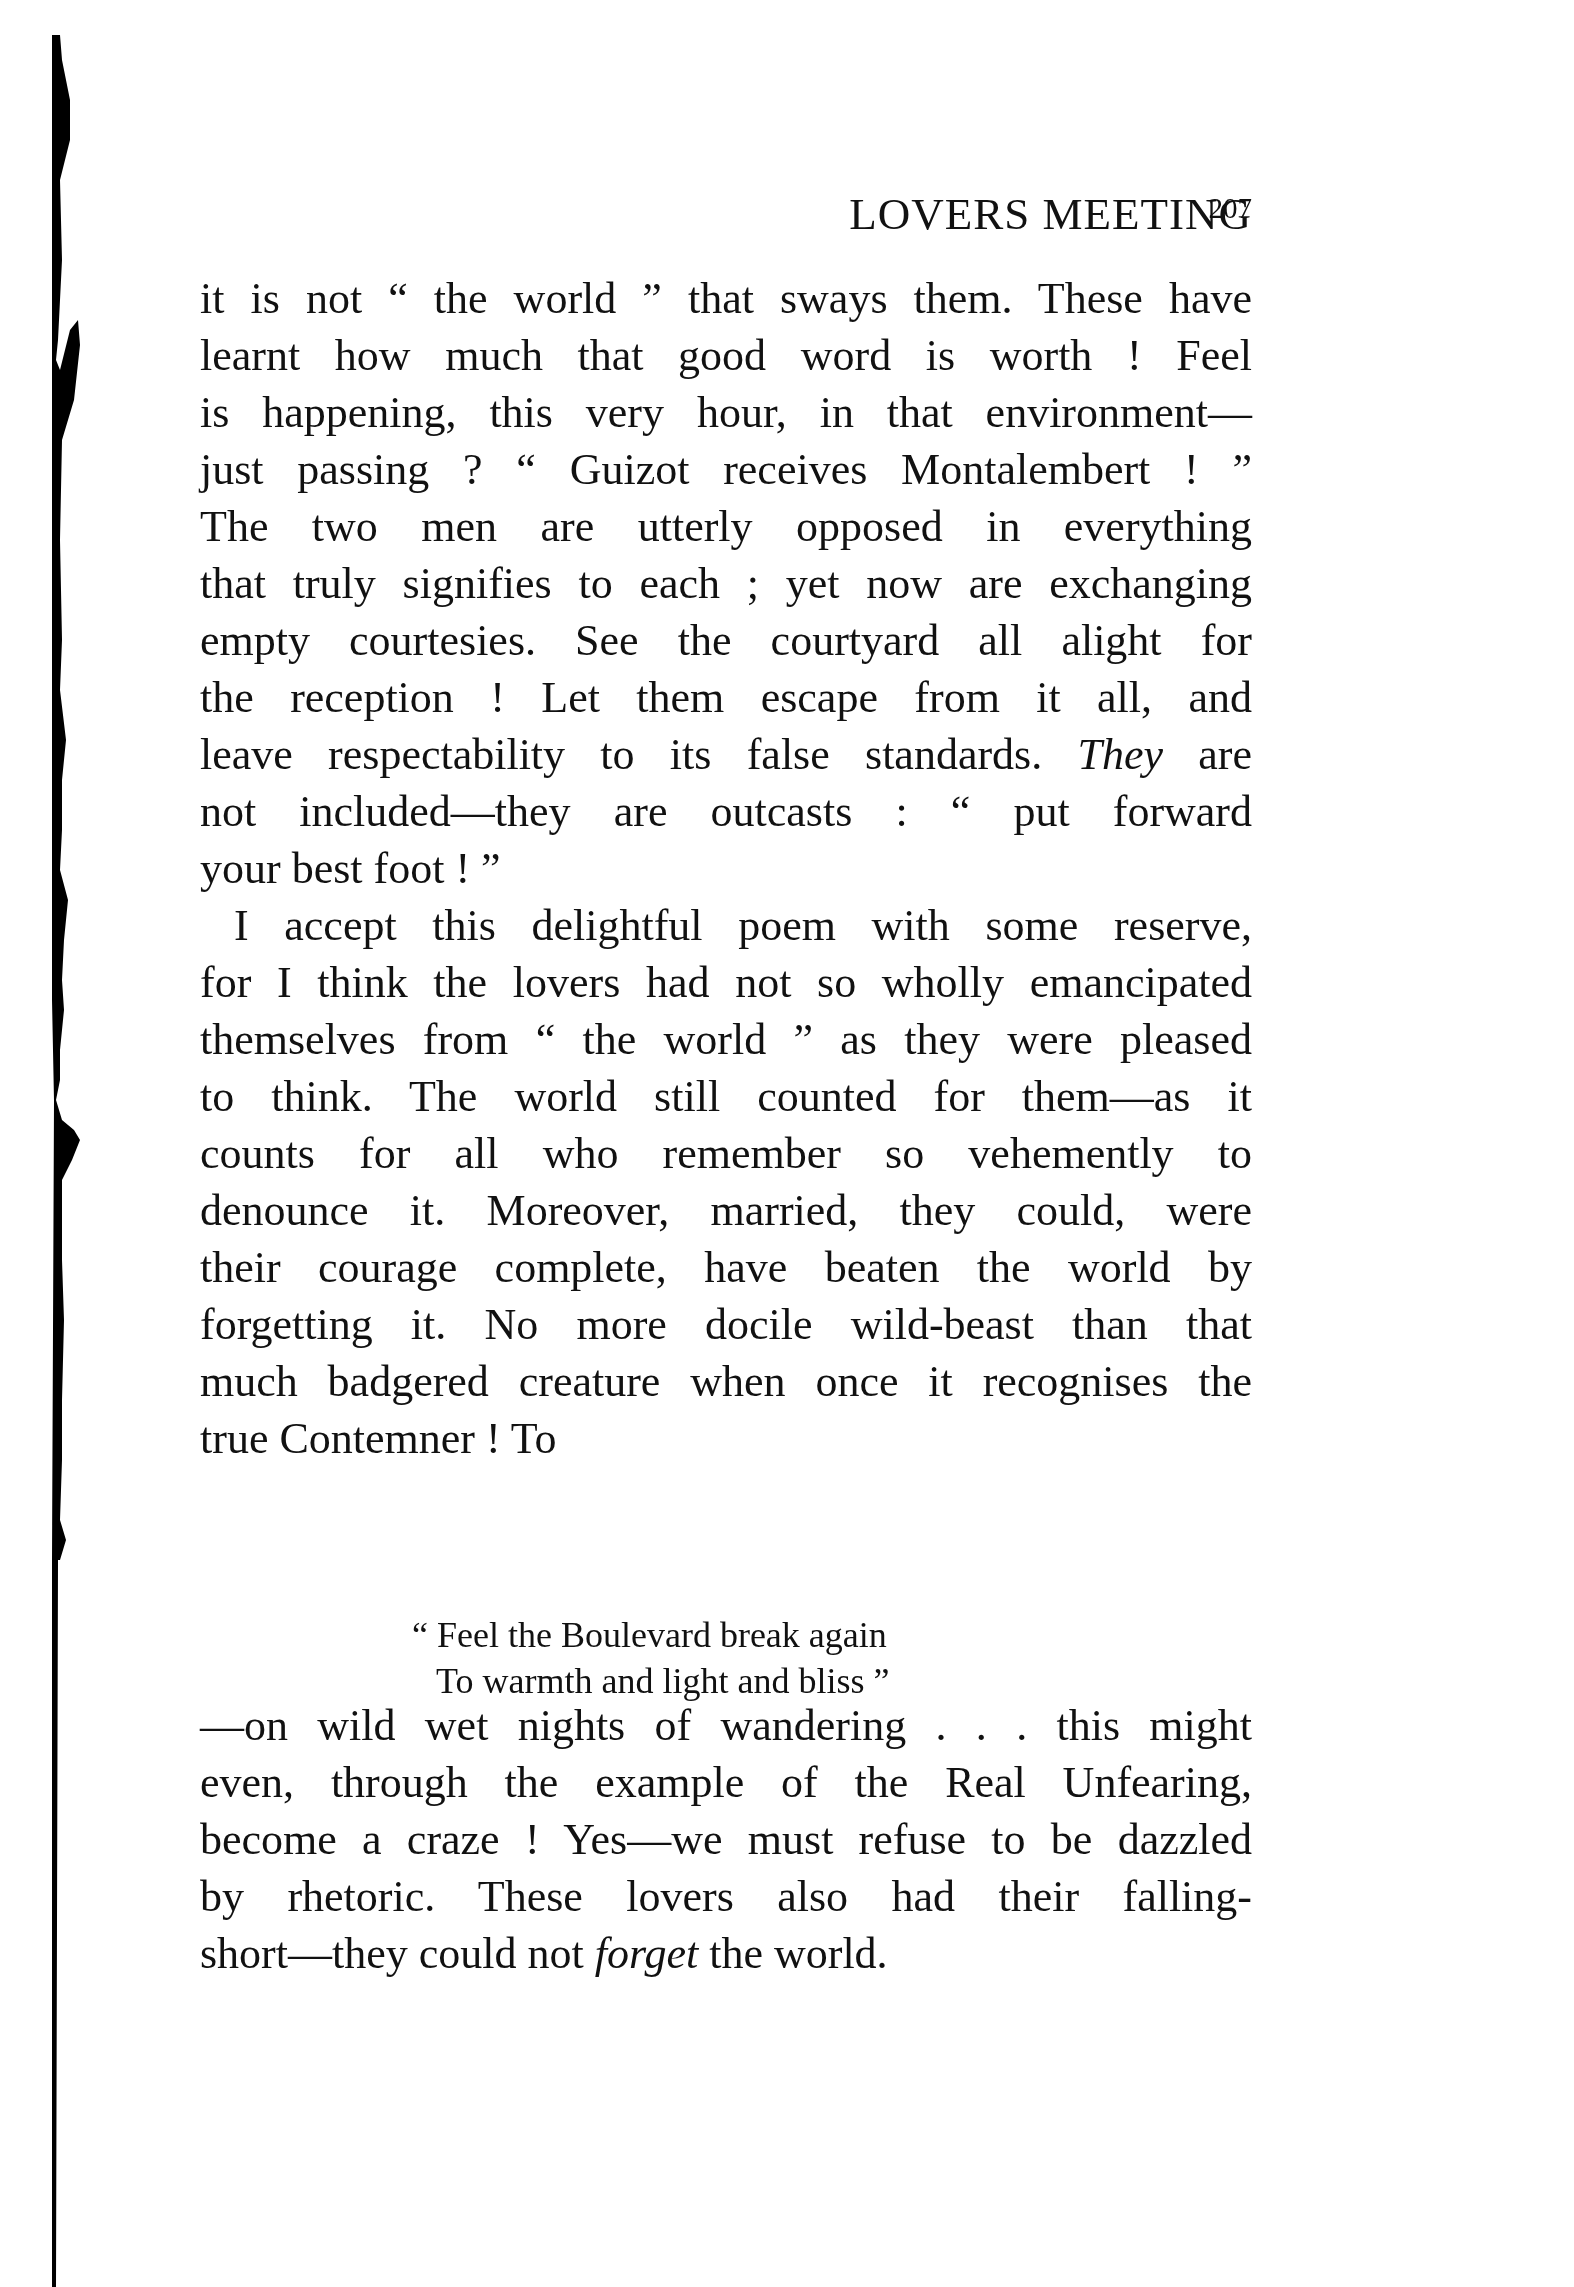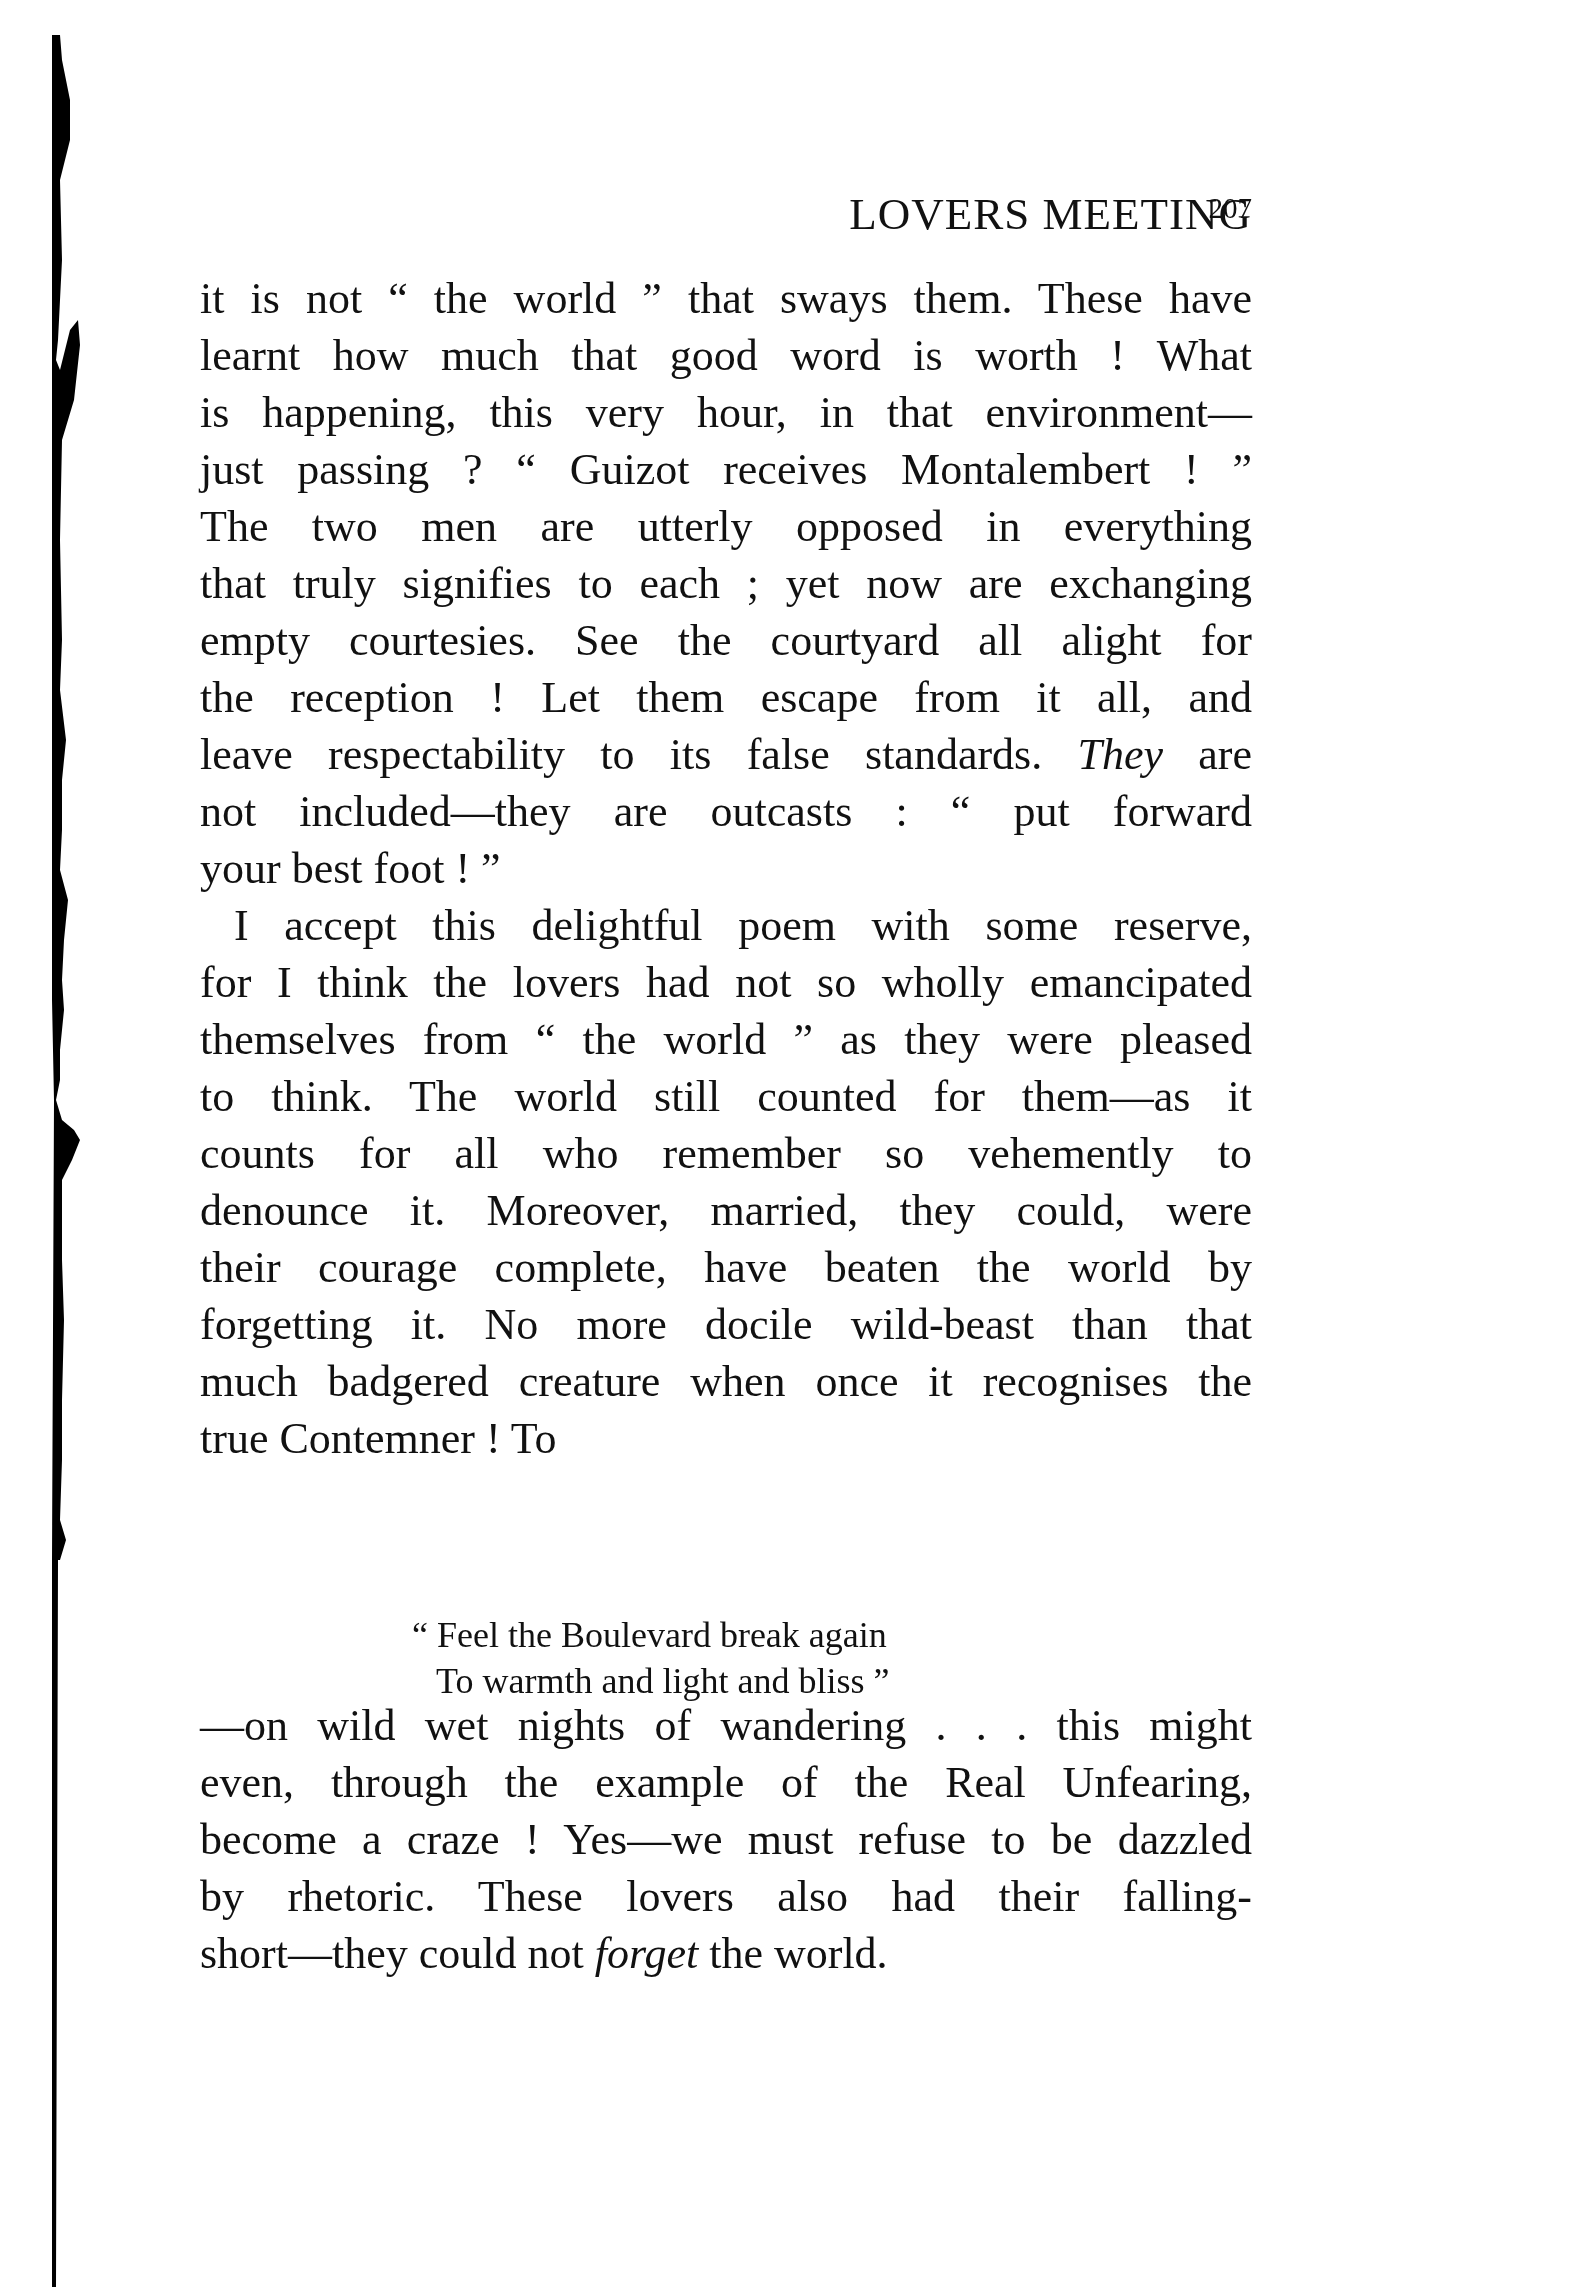--- a/index.html
+++ b/index.html
@@ -28,21 +28,21 @@
 </svg>
 
 <div class="running-head">
   <span class="running-title">LOVERS MEETING</span>
   <span class="page-number">207</span>
 </div>
 
 <div class="body">
   <div>
     <span class="line">it is not “ the world ” that sways them.  These have</span>
-    <span class="line">learnt how much that good word is worth !  What</span>
+    <span class="line">learnt how much that good word is worth !  Feel</span>
     <span class="line">is happening, this very hour, in that environment—</span>
     <span class="line">just passing ?  “ Guizot receives Montalembert ! ”</span>
     <span class="line">The two men are utterly opposed in everything</span>
     <span class="line">that truly signifies to each ; yet now are exchanging</span>
     <span class="line">empty courtesies.  See the courtyard all alight for</span>
     <span class="line">the reception !  Let them escape from it all, and</span>
     <span class="line"><span>leave respectability to its false standards.  </span><em>They</em><span> are</span></span>
     <span class="line">not included—they are outcasts :  “ put forward</span>
     <span class="line last">your best foot ! ”</span>
   </div>

